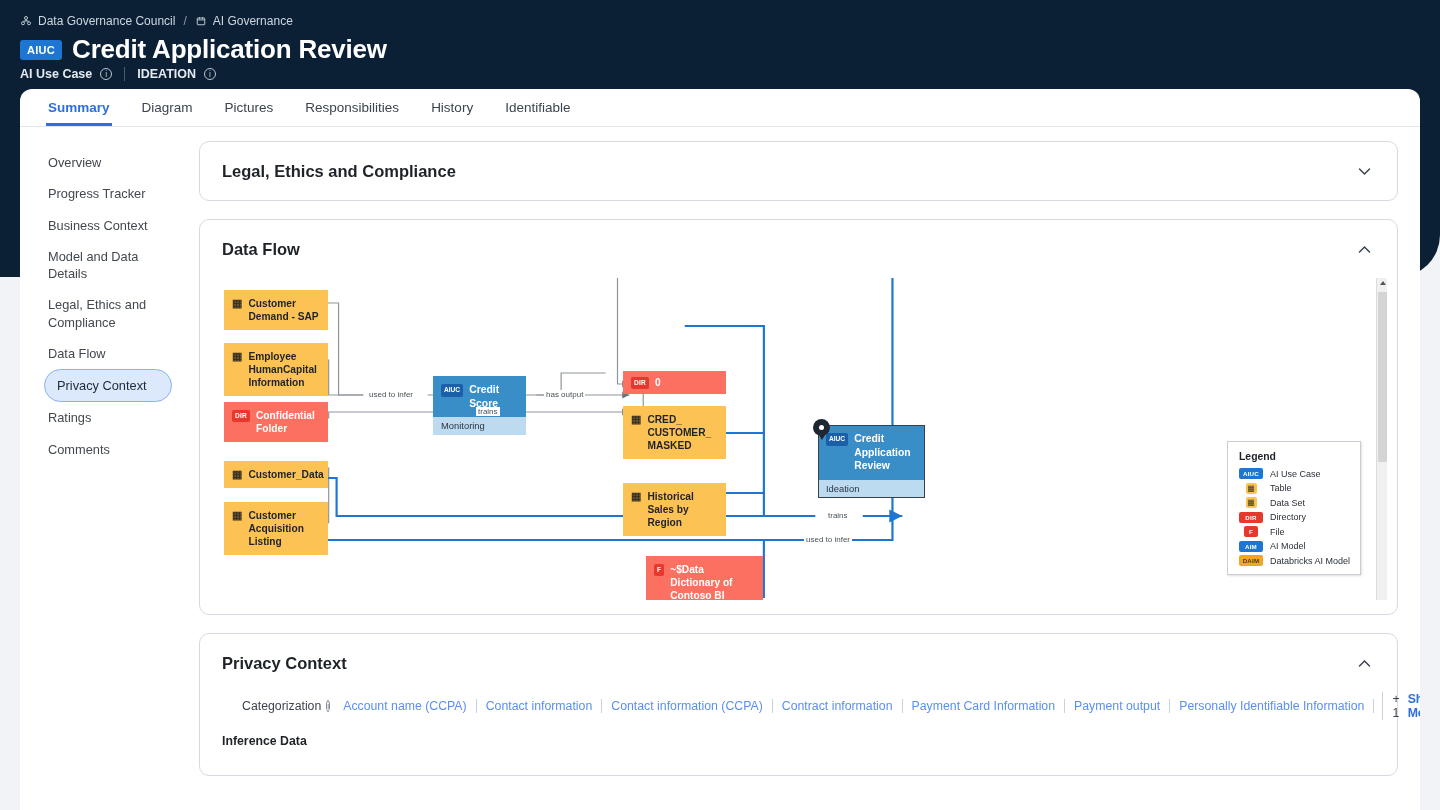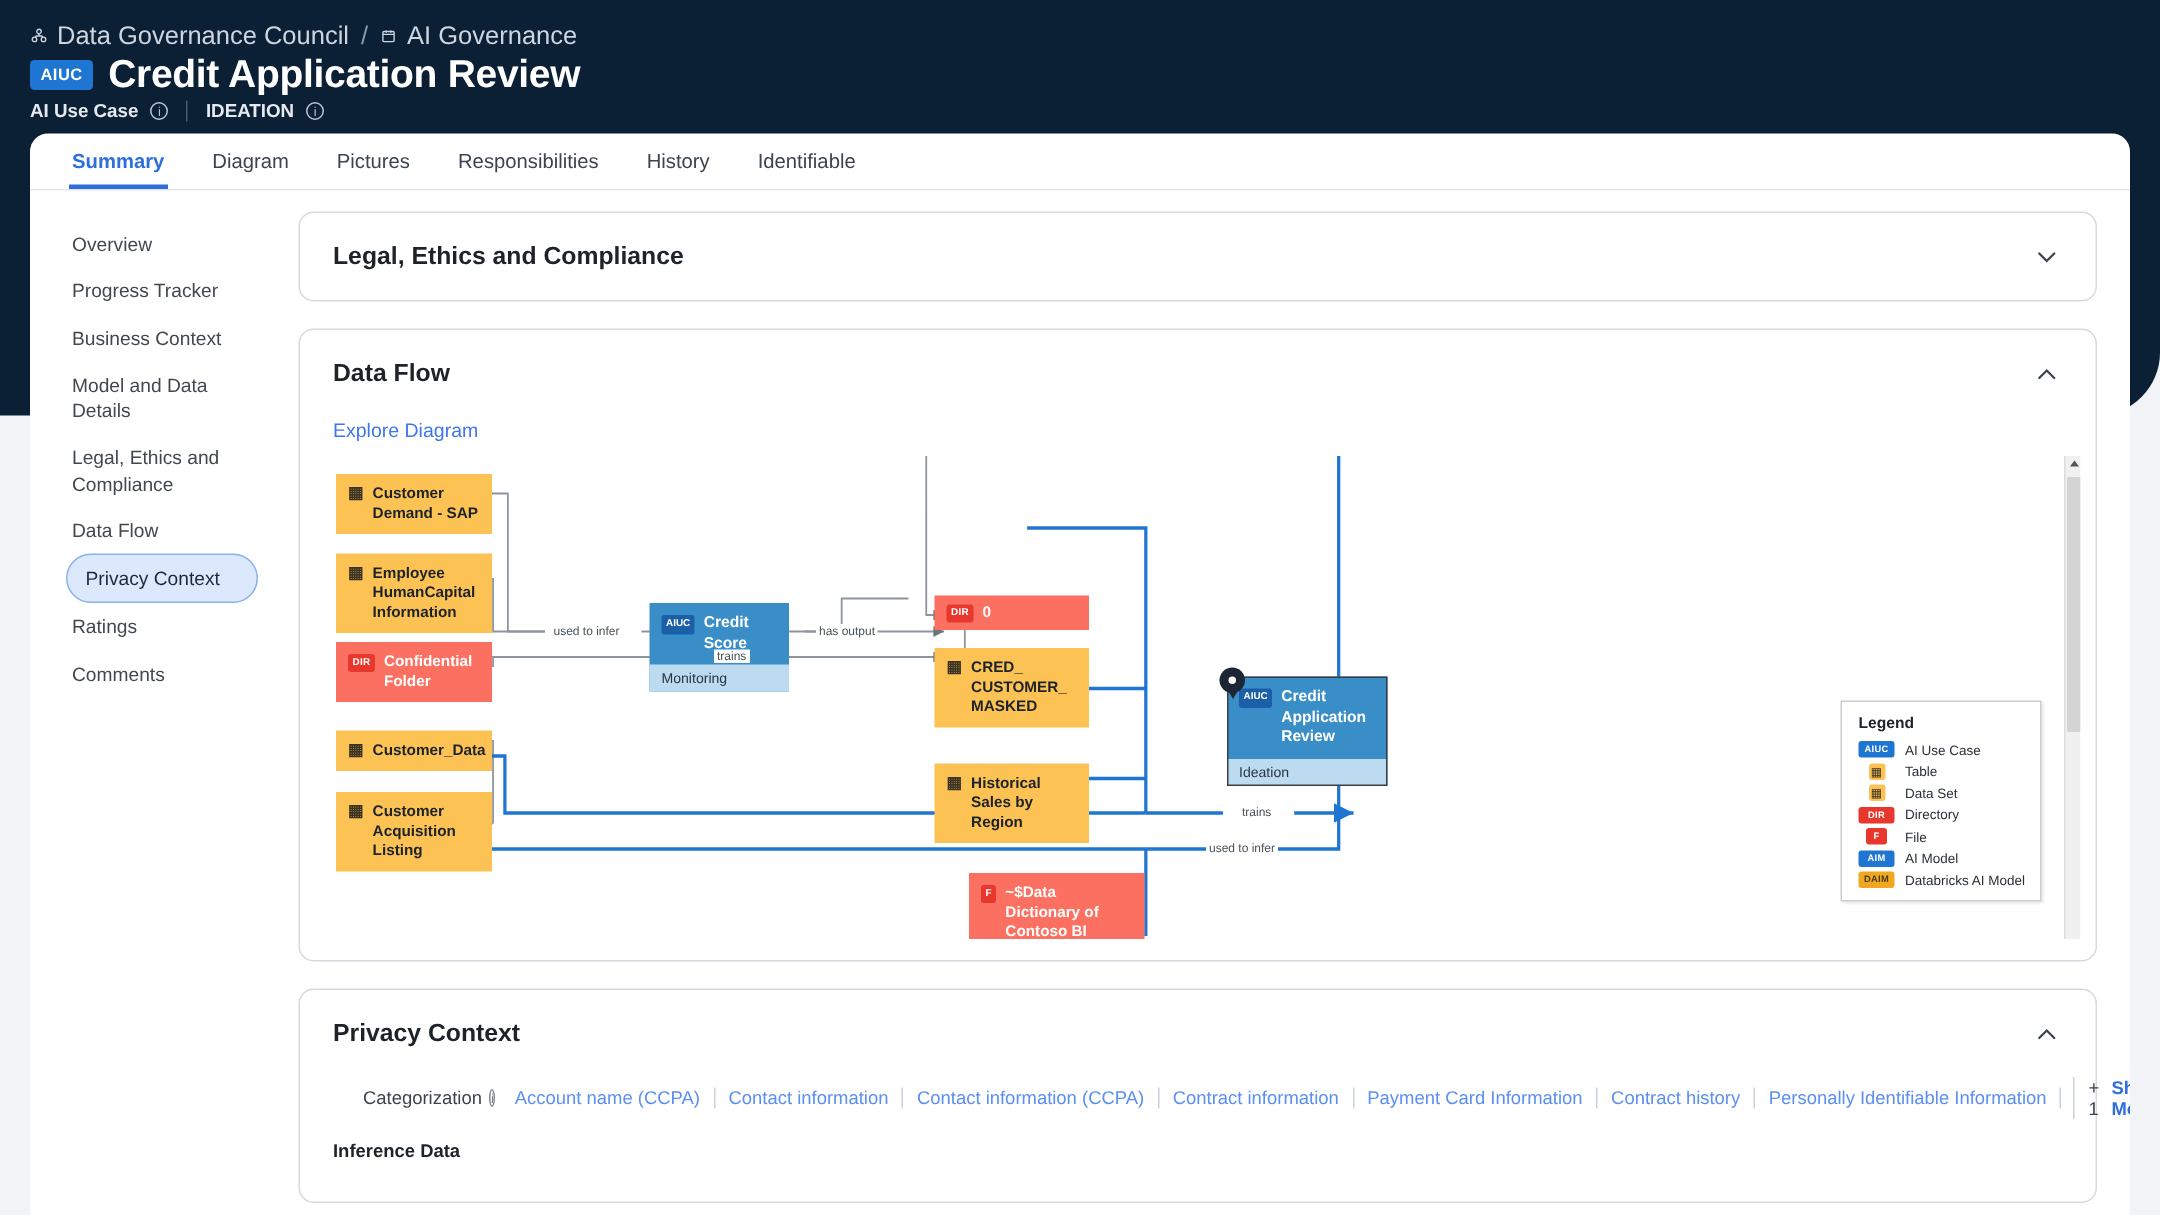--- a/index.html
+++ b/index.html
@@ -14,21 +14,21 @@
   
   .dark-header {
     position: absolute; left: 0; top: 0;
     width: 1440px; height: 277px;
     background: #0b2035;
     border-bottom-right-radius: 42px;
   }
   .breadcrumb {
     position: absolute; left: 20px; top: 14px;
     display: flex; align-items: center; gap: 6px;
-    font-size: 17px; color: #cdd6e0;
+    font-size: 12px; color: #cdd6e0;
     white-space: nowrap;
   }
   .breadcrumb .bc-icon { display: inline-flex; align-items: center; }
   .breadcrumb .sep { color: #8d9aa8; margin: 0 2px; }
 
   .title-row {
     position: absolute; left: 20px; top: 34px;
     display: flex; align-items: center; gap: 10px;
   }
   .badge-aiuc {
@@ -297,23 +297,20 @@
 
         <div class="panel">
           <div class="panel-head">
             <span class="panel-title">Data Flow</span>
             <span class="chev">
               <svg width="13" height="9" viewBox="0 0 13 9" fill="none" stroke="#3c4450" stroke-width="1.5" stroke-linecap="round">
                   <path d="M1.5 7l5-5 5 5"></path>
                 </svg>
             </span>
           </div>
-          <div class="panel-sub">
-            <a class="link">Explore Diagram</a>
-          </div>
 
           <div class="diagram-wrap">
 
             <svg class="diagram-canvas" viewBox="0 0 1190 322" preserveAspectRatio="none">
               <defs>
                 <marker id="ag" markerWidth="7" markerHeight="7" refX="6" refY="3" orient="auto">
                   <path d="M0,0 L6,3 L0,6 z" fill="#6b737b"></path>
                 </marker>
                 <marker id="ab" markerWidth="7" markerHeight="7" refX="6" refY="3" orient="auto">
                   <path d="M0,0 L6,3 L0,6 z" fill="#1f76d2"></path>
@@ -486,21 +483,21 @@
           </div>
           <div class="pc-body">
             <div class="pc-row">
               <span class="cat">Categorization</span>
               <i class="info-i" style="border-color:#7b848e;color:#7b848e;margin-right:4px;">i</i>
               <span class="pc-chip">Account name (CCPA)</span>
               <span class="pc-chip">Contact information</span>
               <span class="pc-chip">Contact information (CCPA)</span>
               <span class="pc-chip">Contract information</span>
               <span class="pc-chip">Payment Card Information</span>
-              <span class="pc-chip">Contract history</span>
+              <span class="pc-chip">Payment output</span>
               <span class="pc-chip">Personally Identifiable Information</span>
               <span class="pc-plus">+ 1</span>
               <span class="pc-more">Show More</span>
             </div>
             <div class="pc-label mt14">Inference Data</div>
           </div>
         </div>
 
       </div>
     </div>

